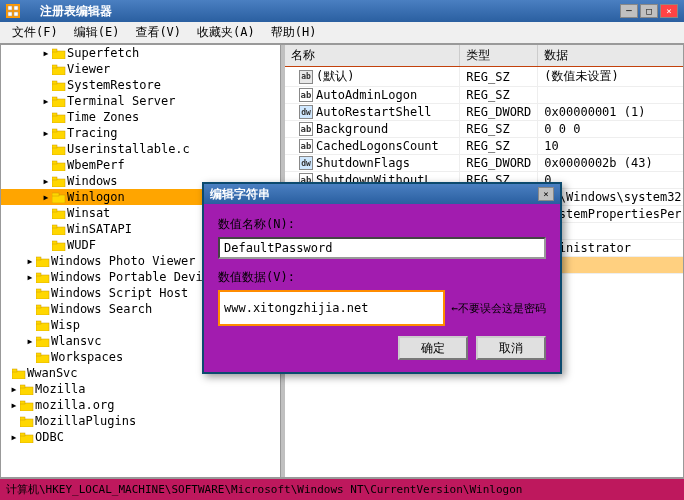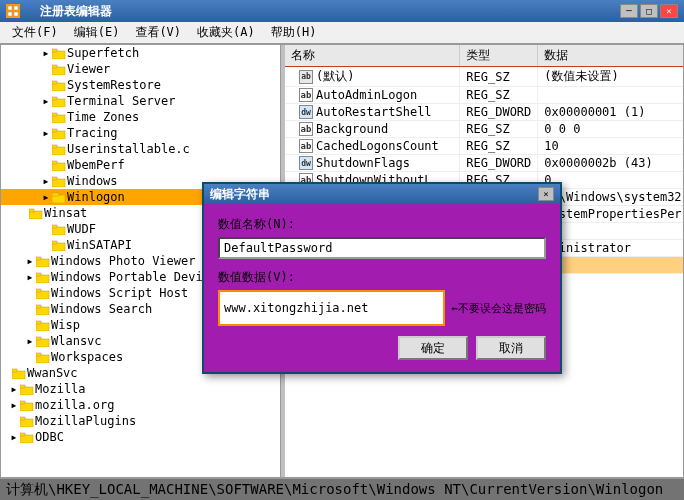--- a/index.html
+++ b/index.html
@@ -159,27 +159,27 @@
       flex-shrink: 0;
       margin-left: 8px;
     }
     .cell-with-icon {
       display: flex;
       align-items: center;
     }
 
     
     .status-bar {
-      background: #737373;
+      background: #be185d;
       border-top: 1px solid #999;
       height: 22px;
       display: flex;
       align-items: center;
       padding: 0 6px;
-      font-size: 14px;
+      font-size: 11px;
       overflow: hidden;
     }
 
     
     .dialog-overlay {
       position: fixed;
       top: 0; left: 0; right: 0; bottom: 0;
       display: flex;
       align-items: center;
       justify-content: center;
@@ -420,49 +420,49 @@
       <div class="tree-item selected" style="padding-left:40px">
         <span class="tree-arrow">▶</span>
         <span class="folder-icon">
           <svg viewBox="0 0 14 11">
               <rect x="0" y="3" width="13" height="8" fill="#ffd700" stroke="#cc9900" stroke-width="0.5"></rect>
               <rect x="0" y="1" width="7" height="3" fill="#ffd700" stroke="#cc9900" stroke-width="0.5"></rect>
             </svg>
         </span>
         <span>Winlogon</span>
       </div>
-      <div class="tree-item" style="padding-left:17px">
+      <div class="tree-item" style="padding-left:40px">
         <span class="tree-arrow"></span>
         <span class="folder-icon">
           <svg viewBox="0 0 14 11">
               <rect x="0" y="3" width="13" height="8" fill="#ffd700" stroke="#cc9900" stroke-width="0.5"></rect>
               <rect x="0" y="1" width="5" height="3" fill="#ffd700" stroke="#cc9900" stroke-width="0.5"></rect>
             </svg>
         </span>
         <span>Winsat</span>
       </div>
       <div class="tree-item" style="padding-left:40px">
         <span class="tree-arrow"></span>
         <span class="folder-icon">
           <svg viewBox="0 0 14 11">
               <rect x="0" y="3" width="13" height="8" fill="#ffd700" stroke="#cc9900" stroke-width="0.5"></rect>
               <rect x="0" y="1" width="5" height="3" fill="#ffd700" stroke="#cc9900" stroke-width="0.5"></rect>
             </svg>
         </span>
+        <span>WinSATAPI</span>
+      </div>
+      <div class="tree-item" style="padding-left:40px">
+        <span class="tree-arrow"></span>
+        <span class="folder-icon">
+          <svg viewBox="0 0 14 11">
+              <rect x="0" y="3" width="13" height="8" fill="#ffd700" stroke="#cc9900" stroke-width="0.5"></rect>
+              <rect x="0" y="1" width="5" height="3" fill="#ffd700" stroke="#cc9900" stroke-width="0.5"></rect>
+            </svg>
+        </span>
         <span>WUDF</span>
-      </div>
-      <div class="tree-item" style="padding-left:40px">
-        <span class="tree-arrow"></span>
-        <span class="folder-icon">
-          <svg viewBox="0 0 14 11">
-              <rect x="0" y="3" width="13" height="8" fill="#ffd700" stroke="#cc9900" stroke-width="0.5"></rect>
-              <rect x="0" y="1" width="5" height="3" fill="#ffd700" stroke="#cc9900" stroke-width="0.5"></rect>
-            </svg>
-        </span>
-        <span>WinSATAPI</span>
       </div>
 
       <div class="tree-item" style="padding-left:24px">
         <span class="tree-arrow">▶</span>
         <span class="folder-icon">
           <svg viewBox="0 0 14 11">
               <rect x="0" y="3" width="13" height="8" fill="#ffd700" stroke="#cc9900" stroke-width="0.5"></rect>
               <rect x="0" y="1" width="5" height="3" fill="#ffd700" stroke="#cc9900" stroke-width="0.5"></rect>
             </svg>
         </span>

